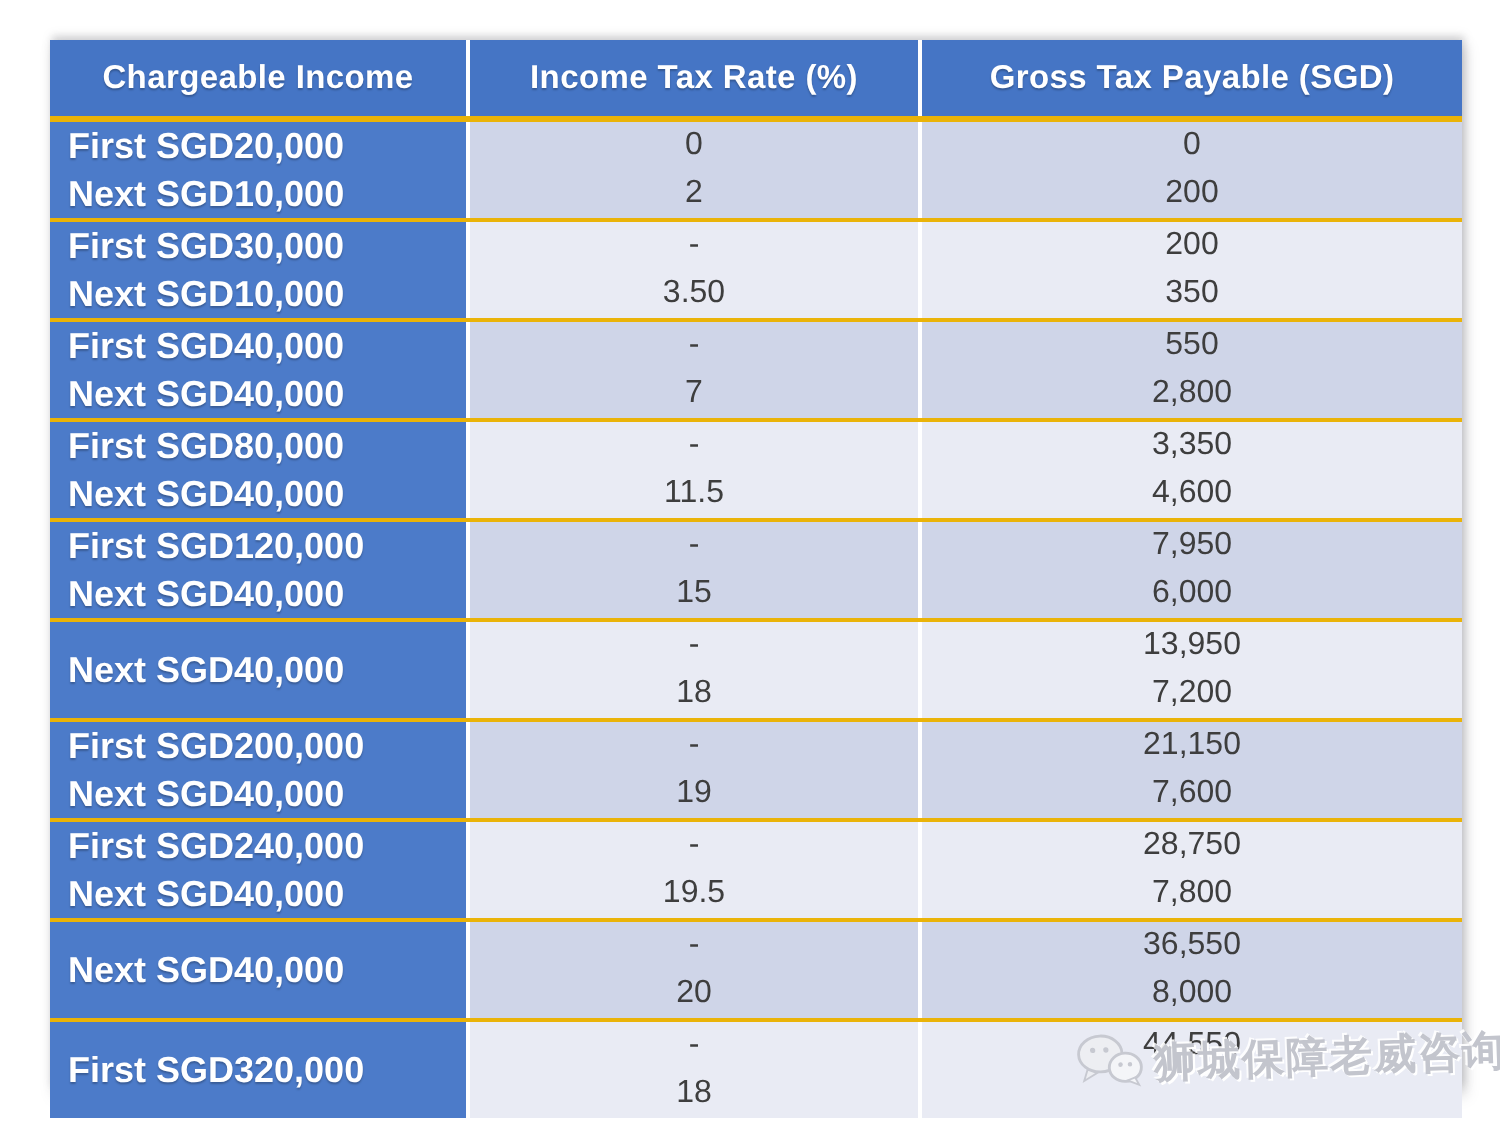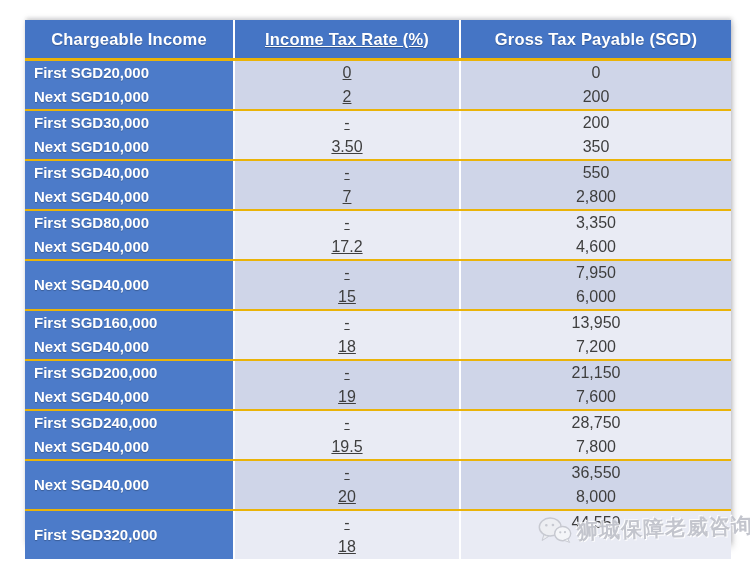--- a/index.html
+++ b/index.html
@@ -31,38 +31,38 @@
   }
   .row {
     display: flex;
     gap: 2px;
     background: #ffffff;
   }
   .row.header { flex: 0 0 38px; margin-bottom: 1px; }
   .row.body  { flex: 1 1 0; }
   .cell { box-sizing: border-box; }
   .col1 { width: 208px; flex: 0 0 208px; }
-  .col2 { width: 224px; flex: 0 0 224px; text-decoration: underline; }
+  .col2 { width: 224px; flex: 0 0 224px; }
   .col3 { flex: 1 1 auto; }
   .hcell {
     background: #4575C5;
     color: #ffffff;
     font-weight: bold;
     font-size: 16.5px;
     display: flex;
     align-items: center;
     justify-content: center;
     text-shadow: 0 1px 1px rgba(0,0,0,0.25);
     letter-spacing: 0.2px;
   }
   .body .col1 {
     background: #4C7BC9;
     color: #ffffff;
     font-weight: bold;
-    font-size: 15px;
+    font-size: 18px;
     display: flex;
     flex-direction: column;
     justify-content: center;
     padding-left: 9px;
     text-shadow: 0 1px 1px rgba(0,0,0,0.25);
     white-space: nowrap;
   }
   .body .col2, .body .col3 {
     display: flex;
     flex-direction: column;
@@ -151,45 +151,45 @@
     </div>
   </div>
 
   <div class="row body band-light">
     <div class="cell col1 income">
       <div class="line">First SGD80,000</div>
       <div class="line">Next SGD40,000</div>
     </div>
     <div class="cell col2 rate">
       <div class="line">-</div>
-      <div class="line">17.2</div>
+      <div class="line">11.5</div>
     </div>
     <div class="cell col3 gross">
       <div class="line">3,350</div>
       <div class="line">4,600</div>
     </div>
   </div>
 
   <div class="row body band-dark">
     <div class="cell col1 income">
+      <div class="line">First SGD120,000</div>
       <div class="line">Next SGD40,000</div>
     </div>
     <div class="cell col2 rate">
       <div class="line">-</div>
       <div class="line">15</div>
     </div>
     <div class="cell col3 gross">
       <div class="line">7,950</div>
       <div class="line">6,000</div>
     </div>
   </div>
 
   <div class="row body band-light">
     <div class="cell col1 income">
-      <div class="line">First SGD160,000</div>
       <div class="line">Next SGD40,000</div>
     </div>
     <div class="cell col2 rate">
       <div class="line">-</div>
       <div class="line">18</div>
     </div>
     <div class="cell col3 gross">
       <div class="line">13,950</div>
       <div class="line">7,200</div>
     </div>

